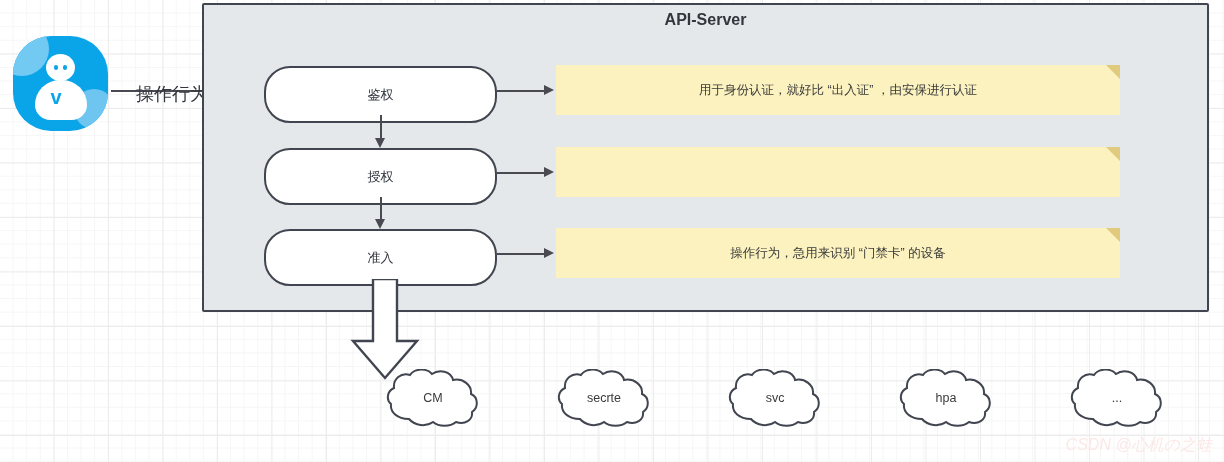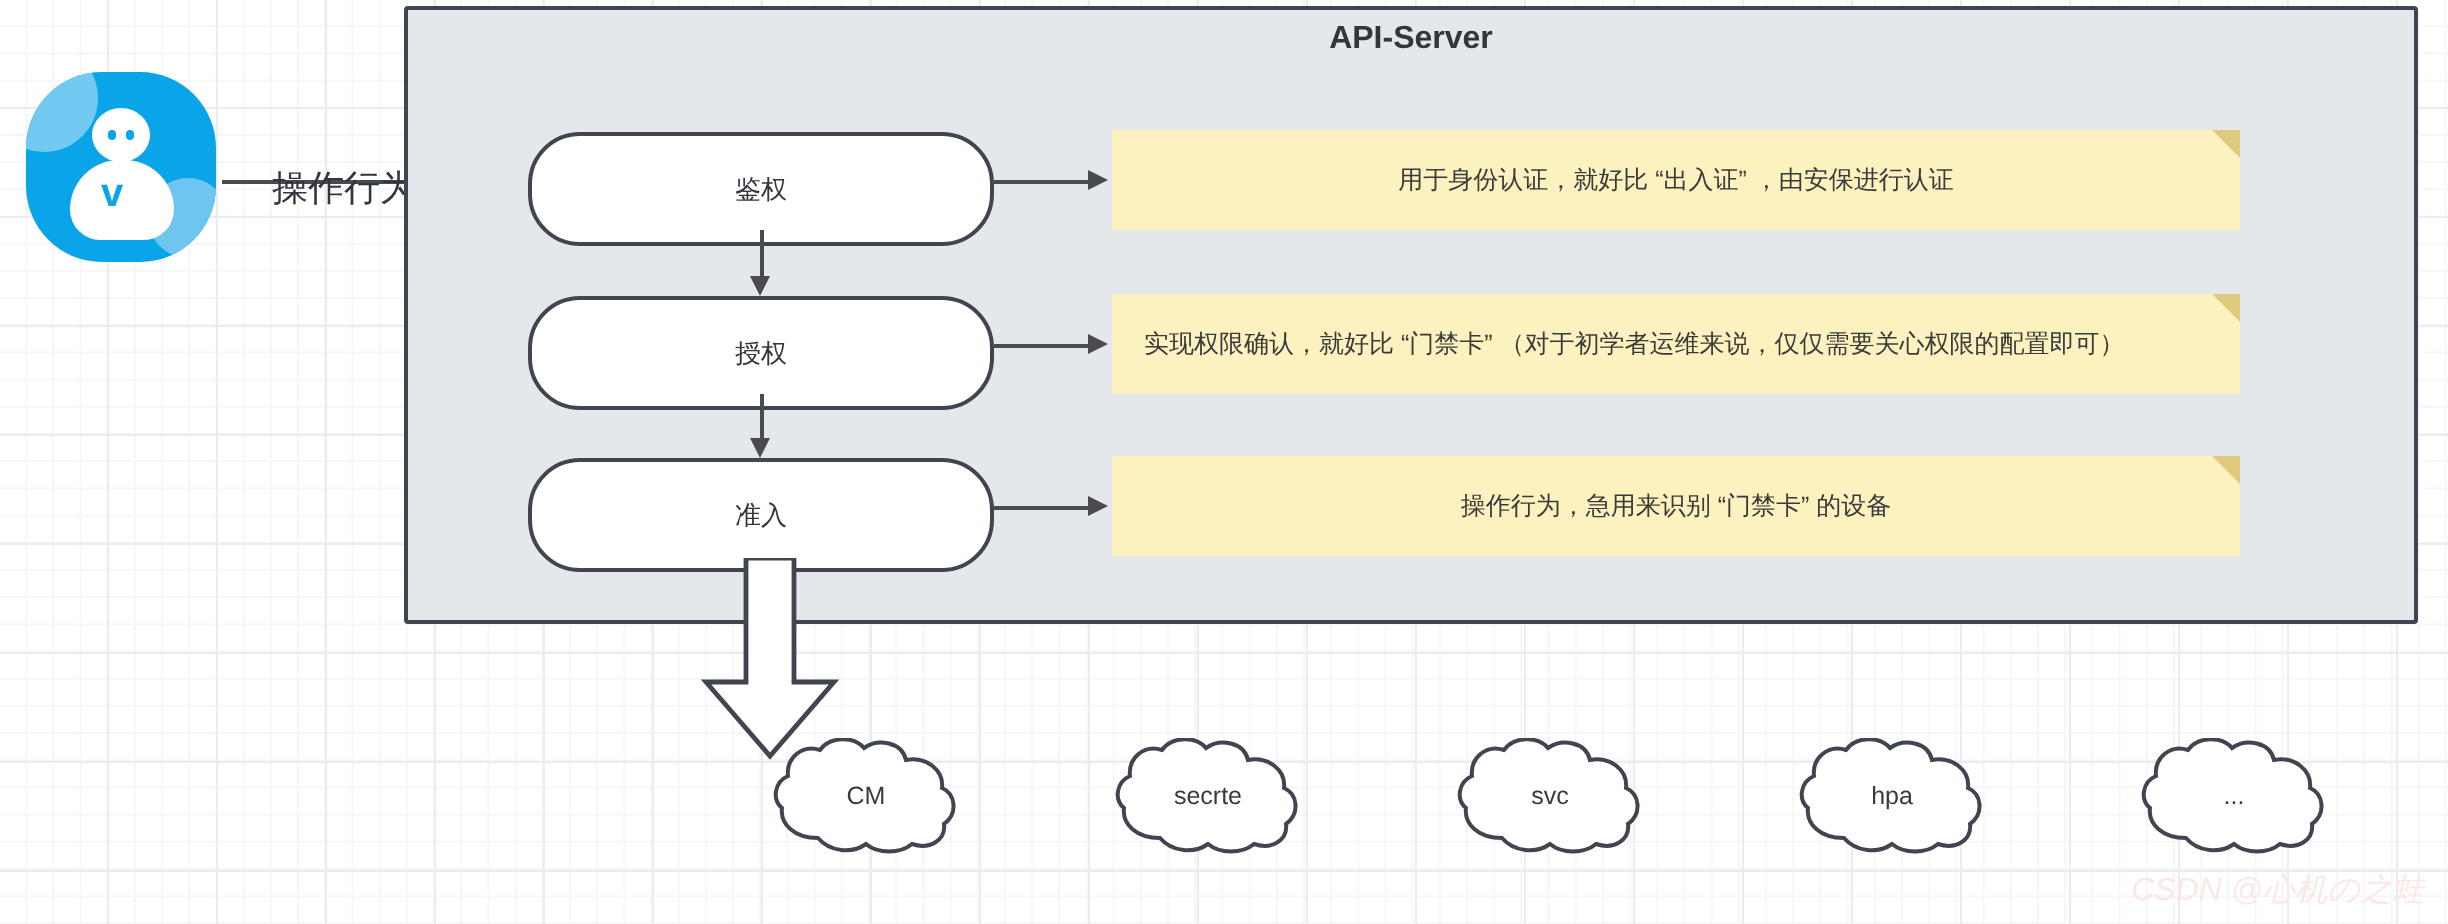--- a/index.html
+++ b/index.html
@@ -272,21 +272,20 @@
   <div class="arrowhead-r" style="left:544px; top:167px;"></div>
 
   <div class="hline" style="left:497px; top:253px; width:48px;"></div>
   <div class="arrowhead-r" style="left:544px; top:248px;"></div>
 
   <div id="note-1" class="note">
     <span>用于身份认证，就好比 “出入证” ，由安保进行认证</span>
     <span class="fold"></span>
   </div>
   <div id="note-2" class="note">
-    <span>实现权限确认，就好比 “门禁卡” （对于初学者运维来说，仅仅需要关心权限的配置即可）</span>
     <span class="fold"></span>
   </div>
   <div id="note-3" class="note">
     <span>操作行为，急用来识别 “门禁卡” 的设备</span>
     <span class="fold"></span>
   </div>
 
 
   <div id="big-arrow">
     <svg width="80" height="102" viewBox="0 0 80 102">

